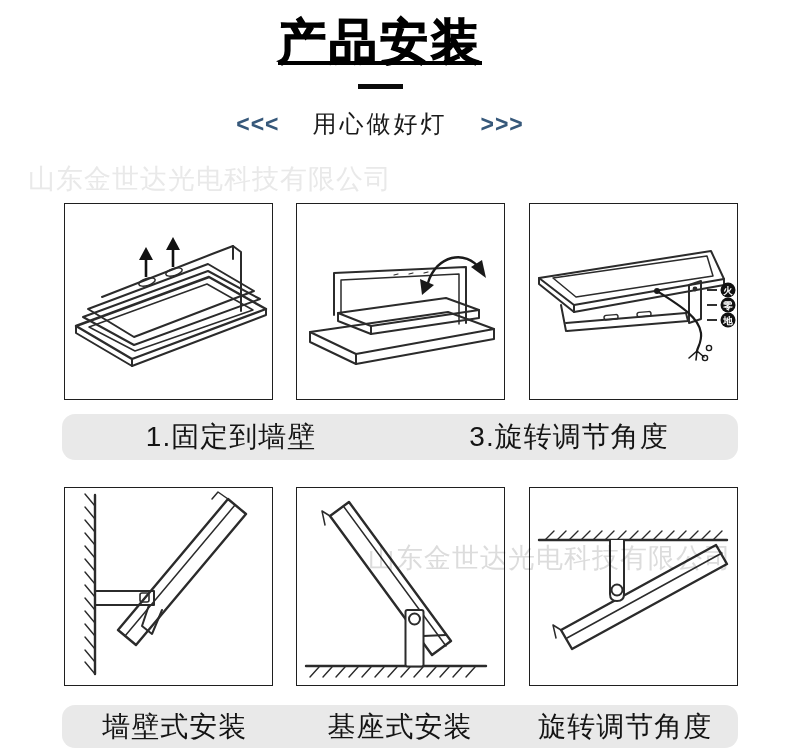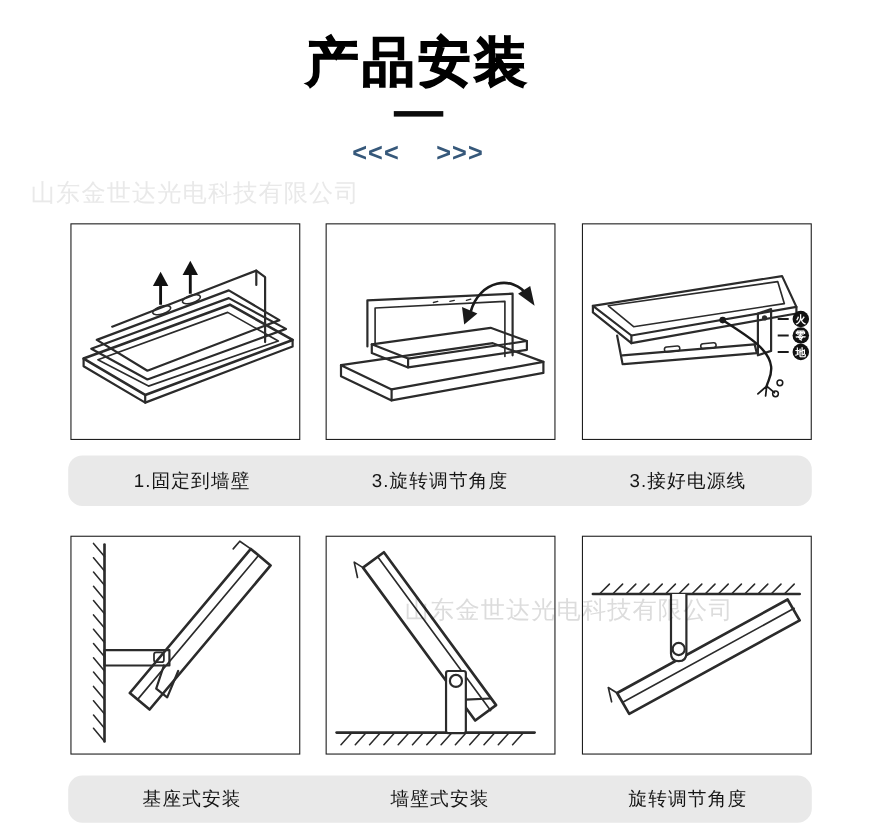--- a/index.html
+++ b/index.html
@@ -1,64 +1,65 @@
 <!DOCTYPE html>
 <html><head>
 <meta charset="utf-8">
 <style>
   html,body{margin:0;padding:0;background:#fff;}
   .page{position:relative;width:790px;height:750px;background:#ffffff;
         font-family:"Liberation Sans","DejaVu Sans",sans-serif;overflow:hidden;}
 
   
   .header{position:absolute;top:14px;left:0;width:760px;text-align:center;z-index:3;}
-  .title{margin:16px;font-size:48px;line-height:1.15;font-weight:bold;color:#000;
-         letter-spacing:3px;-webkit-text-stroke:1.2px #000;}
+  .title{margin:0;font-size:48px;line-height:1.15;font-weight:bold;color:#000;
+         letter-spacing:3px;text-decoration:underline;-webkit-text-stroke:1.2px #000;}
   .title-dash{width:45px;height:5px;background:#0b0b0b;margin:15px auto 0;}
   .tagline-row{margin-top:19px;display:flex;justify-content:center;align-items:center;gap:33px;}
   .chev{color:#36587a;font-size:23px;font-weight:bold;letter-spacing:1px;}
   .tagline-text{color:#1a1a1a;font-size:24px;letter-spacing:3px;}
 
   
-  .watermark{position:absolute;font-size:22px;letter-spacing:1px;white-space:nowrap;
+  .watermark{position:absolute;font-size:27px;letter-spacing:1px;white-space:nowrap;
              mix-blend-mode:multiply;z-index:6;pointer-events:none;}
   .wm-top{left:28px;top:161px;color:#e9e9e9;}
   .wm-mid{left:368px;top:540px;color:#dcdcdc;}
 
   
   .box{position:absolute;width:209px;height:197px;box-sizing:border-box;
        border:1.5px solid #1f1f1f;background:#fff;display:flex;
        align-items:center;justify-content:center;z-index:1;}
   .row2{height:199px;}
   .b1{left:64px;top:203px;} .b2{left:296px;top:203px;} .b3{left:529px;top:203px;}
   .b4{left:64px;top:487px;} .b5{left:296px;top:487px;} .b6{left:529px;top:487px;}
 
   
   .caption-bar{position:absolute;left:62px;width:676px;background:#e9e9e9;
                border-radius:13px;display:flex;align-items:center;z-index:2;}
   .bar-steps{top:414px;height:46px;}
   .bar-mounts{top:705px;height:43px;}
-  .caption{flex:1;text-align:center;font-size:17px;color:#141414;letter-spacing:1px;}
+  .caption{flex:1;text-align:center;font-size:28px;color:#141414;letter-spacing:1px;}
 
   svg{display:block;}
   .ln{fill:none;stroke:#2b2b2b;stroke-width:2;stroke-linejoin:round;stroke-linecap:round;}
   .thin{stroke-width:1.5;}
   .heavy{stroke-width:2.4;}
   .wire-label-text{font-family:"Liberation Sans","DejaVu Sans",sans-serif;font-weight:bold;}
 </style>
 </head>
 <body>
 
 <div class="page">
 
   <div class="header">
     <h1 class="title">产品安装</h1>
     <div class="title-dash"></div>
     <div class="tagline-row">
       <span class="chev">&lt;&lt;&lt;</span>
+      <span class="tagline-text">用心做好灯</span>
       <span class="chev">&gt;&gt;&gt;</span>
     </div>
   </div>
 
   <div class="watermark wm-top">山东金世达光电科技有限公司</div>
   <div class="watermark wm-mid">山东金世达光电科技有限公司</div>
 
   <div class="box b1">
     <svg viewBox="0 0 206 193" width="206" height="193">
       <g class="ln">
@@ -141,21 +142,20 @@
           <circle cx="197" cy="115" r="7.5" fill="#111"></circle>
           <text class="wire-label-text" x="197" y="118.5" text-anchor="middle" font-size="9.5" fill="#fff">地</text>
         </g>
       </g>
     </svg>
   </div>
 
   <div class="caption-bar bar-steps">
     <span class="caption">1.固定到墙壁</span>
     <span class="caption">3.旋转调节角度</span>
-    <span class="caption">3.接好电源线</span>
   </div>
 
   <div class="box row2 b4">
     <svg viewBox="0 0 206 193" width="206" height="193">
       <g class="ln">
         <line class="heavy" x1="29" y1="5" x2="29" y2="184"></line>
         <path stroke-width="1.4" d="M29,16 L19,4 M29,29 L19,17 M29,42 L19,30 M29,55 L19,43 M29,68 L19,56 M29,81 L19,69 M29,94 L19,82 M29,107 L19,95 M29,120 L19,108 M29,133 L19,121 M29,146 L19,134 M29,159 L19,147 M29,172 L19,160 M29,184 L19,172"></path>
         <rect x="29" y="101" width="59" height="14"></rect>
         <rect x="74" y="103" width="9" height="9" rx="2" stroke-width="1.6"></rect>
         <path d="M83,115 L76,136 L86,144 L96,120"></path>
@@ -189,18 +189,18 @@
         <path class="thin" d="M30,140 L22,135 L25,148"></path>
         <line class="heavy" x1="8" y1="50" x2="196" y2="50"></line>
         <path stroke-width="1.4" d="M14,50 L23,41 M26,50 L35,41 M38,50 L47,41 M50,50 L59,41 M62,50 L71,41 M74,50 L83,41 M86,50 L95,41 M98,50 L107,41 M110,50 L119,41 M122,50 L131,41 M134,50 L143,41 M146,50 L155,41 M158,50 L167,41 M170,50 L179,41 M182,50 L191,41"></path>
         <path d="M79,50 L79,104 Q79,111 86,111 Q93,111 93,104 L93,50" fill="#ffffff"></path>
         <circle cx="86" cy="100" r="5.5" fill="#ffffff"></circle>
       </g>
     </svg>
   </div>
 
   <div class="caption-bar bar-mounts">
+    <span class="caption">墙壁式安装</span>
     <span class="caption">基座式安装</span>
-    <span class="caption">墙壁式安装</span>
     <span class="caption">旋转调节角度</span>
   </div>
 
 </div>
 
 </body></html>

